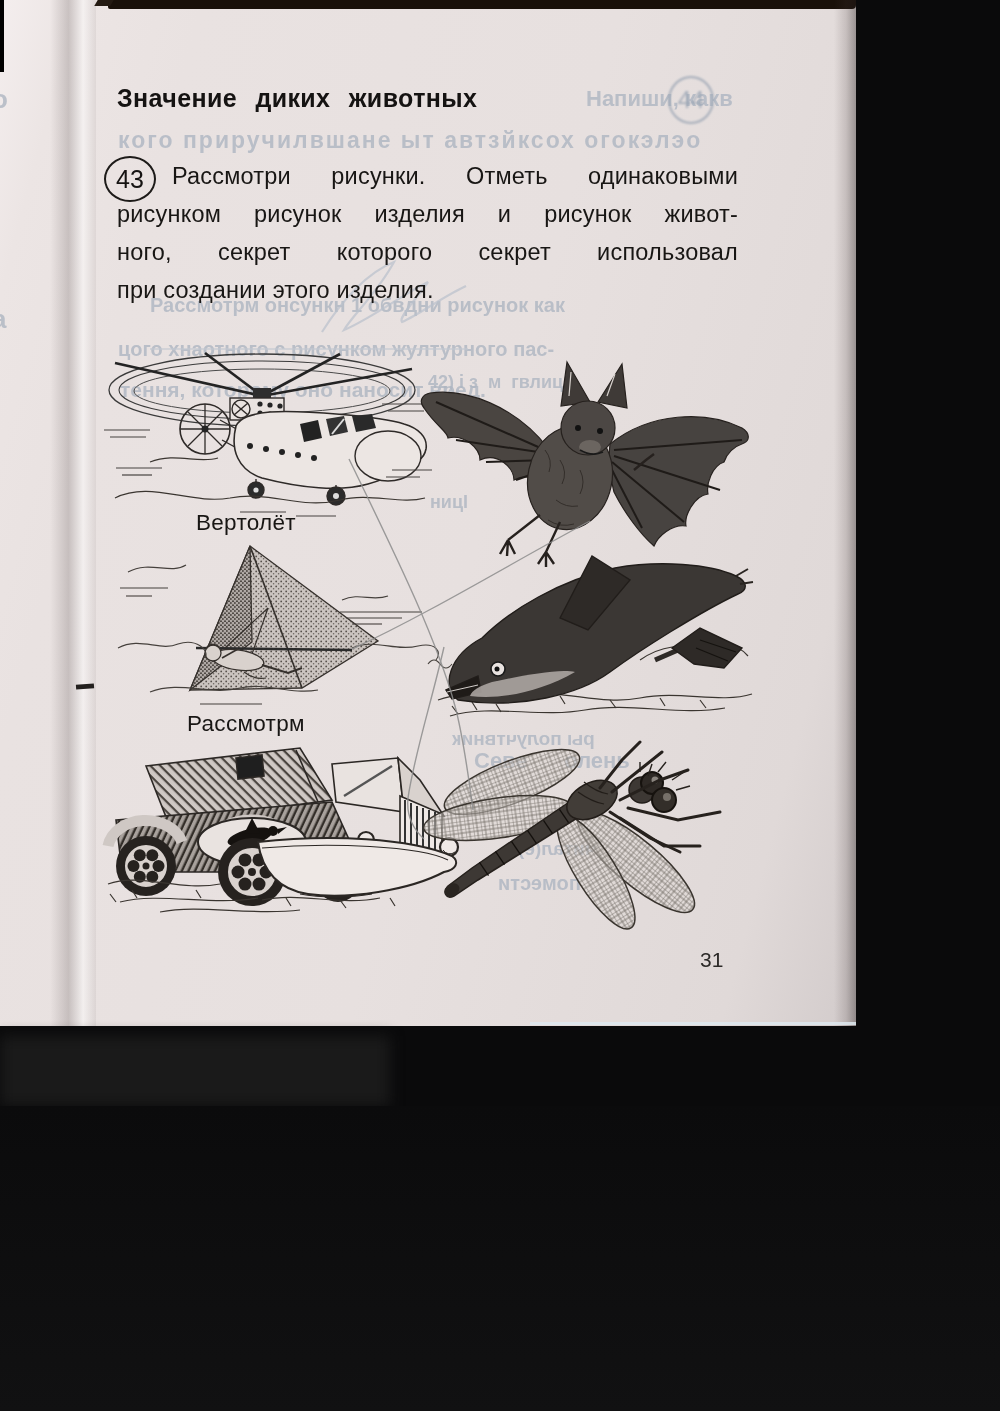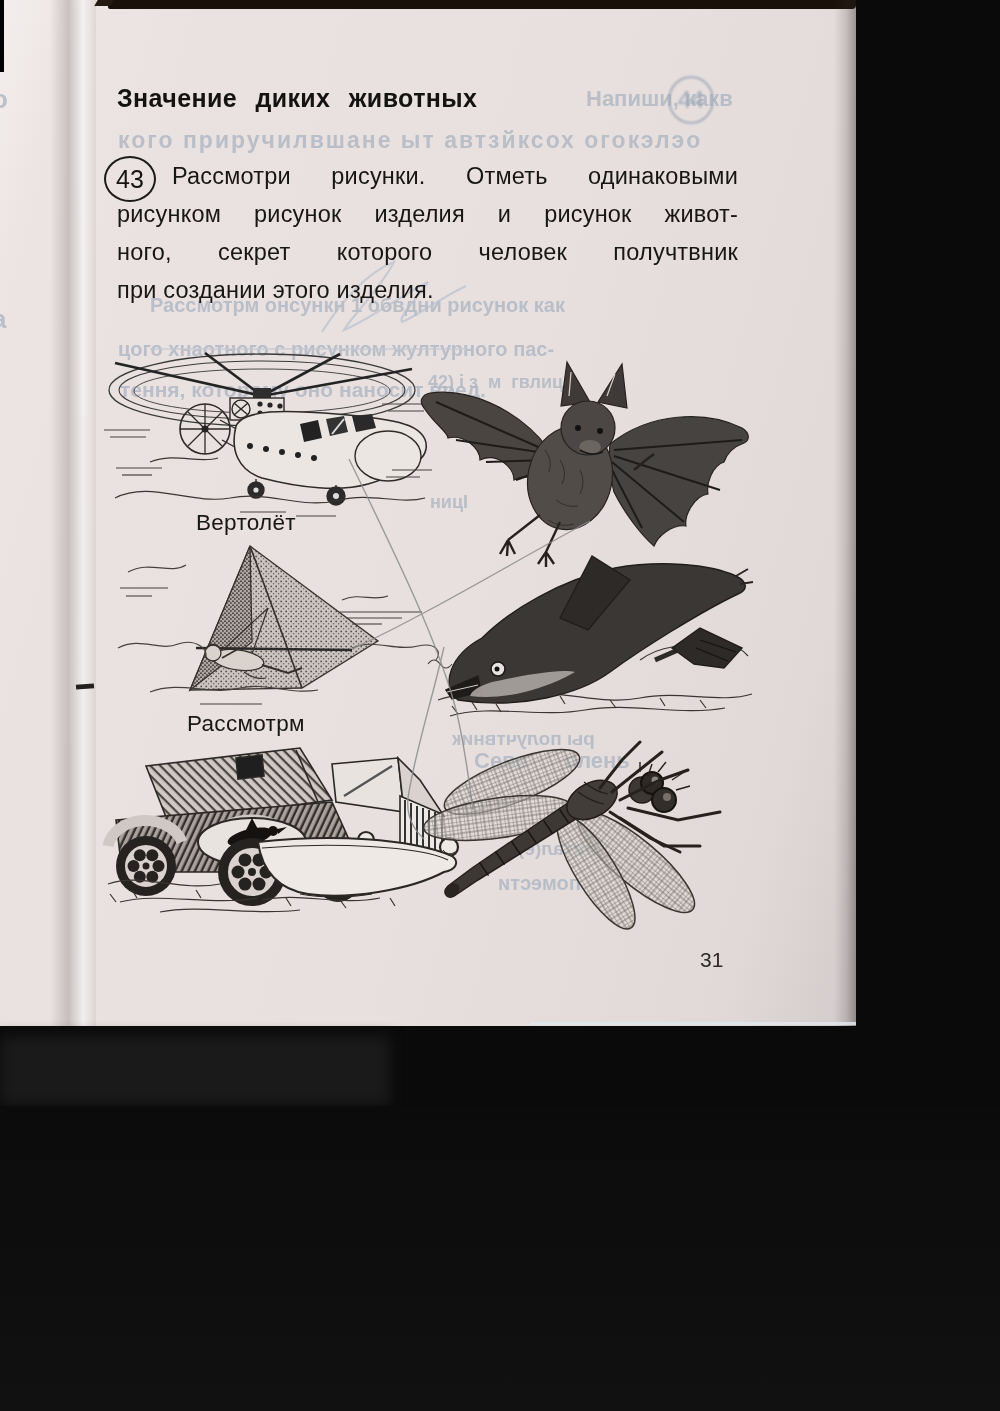--- a/index.html
+++ b/index.html
@@ -86,21 +86,21 @@
   <div class="gf gf10">читал(е)</div>
   <div class="gf gf11">помести</div>
   <div class="gf gf12">о</div>
   <div class="gf gf13">а</div>
   <div class="ghost-circle">44</div>
 
   <div class="header txt">Значение диких животных</div>
   <div class="task-circle txt">43</div>
   <div class="tline tline1 txt">Рассмотри рисунки. Отметь одинаковыми</div>
   <div class="tline tline2 txt">рисунком рисунок изделия и рисунок живот-</div>
-  <div class="tline tline3 txt">ного, секрет которого человек получтвник</div>
+  <div class="tline tline3 txt">ного, секрет которого секрет использовал</div>
   <div class="tline tline4 txt">при создании этого изделия.</div>
   <div class="caption cap-helicopter txt">Вертолёт</div>
   <div class="caption cap-glider txt">Рассмотрм</div>
   <div class="page-num txt">31</div>
 </div>
 
 <div class="band1"></div>
 <div class="band2"></div>
 
 <svg class="art" width="1000" height="1411" viewBox="0 0 1000 1411" xmlns="http://www.w3.org/2000/svg">

